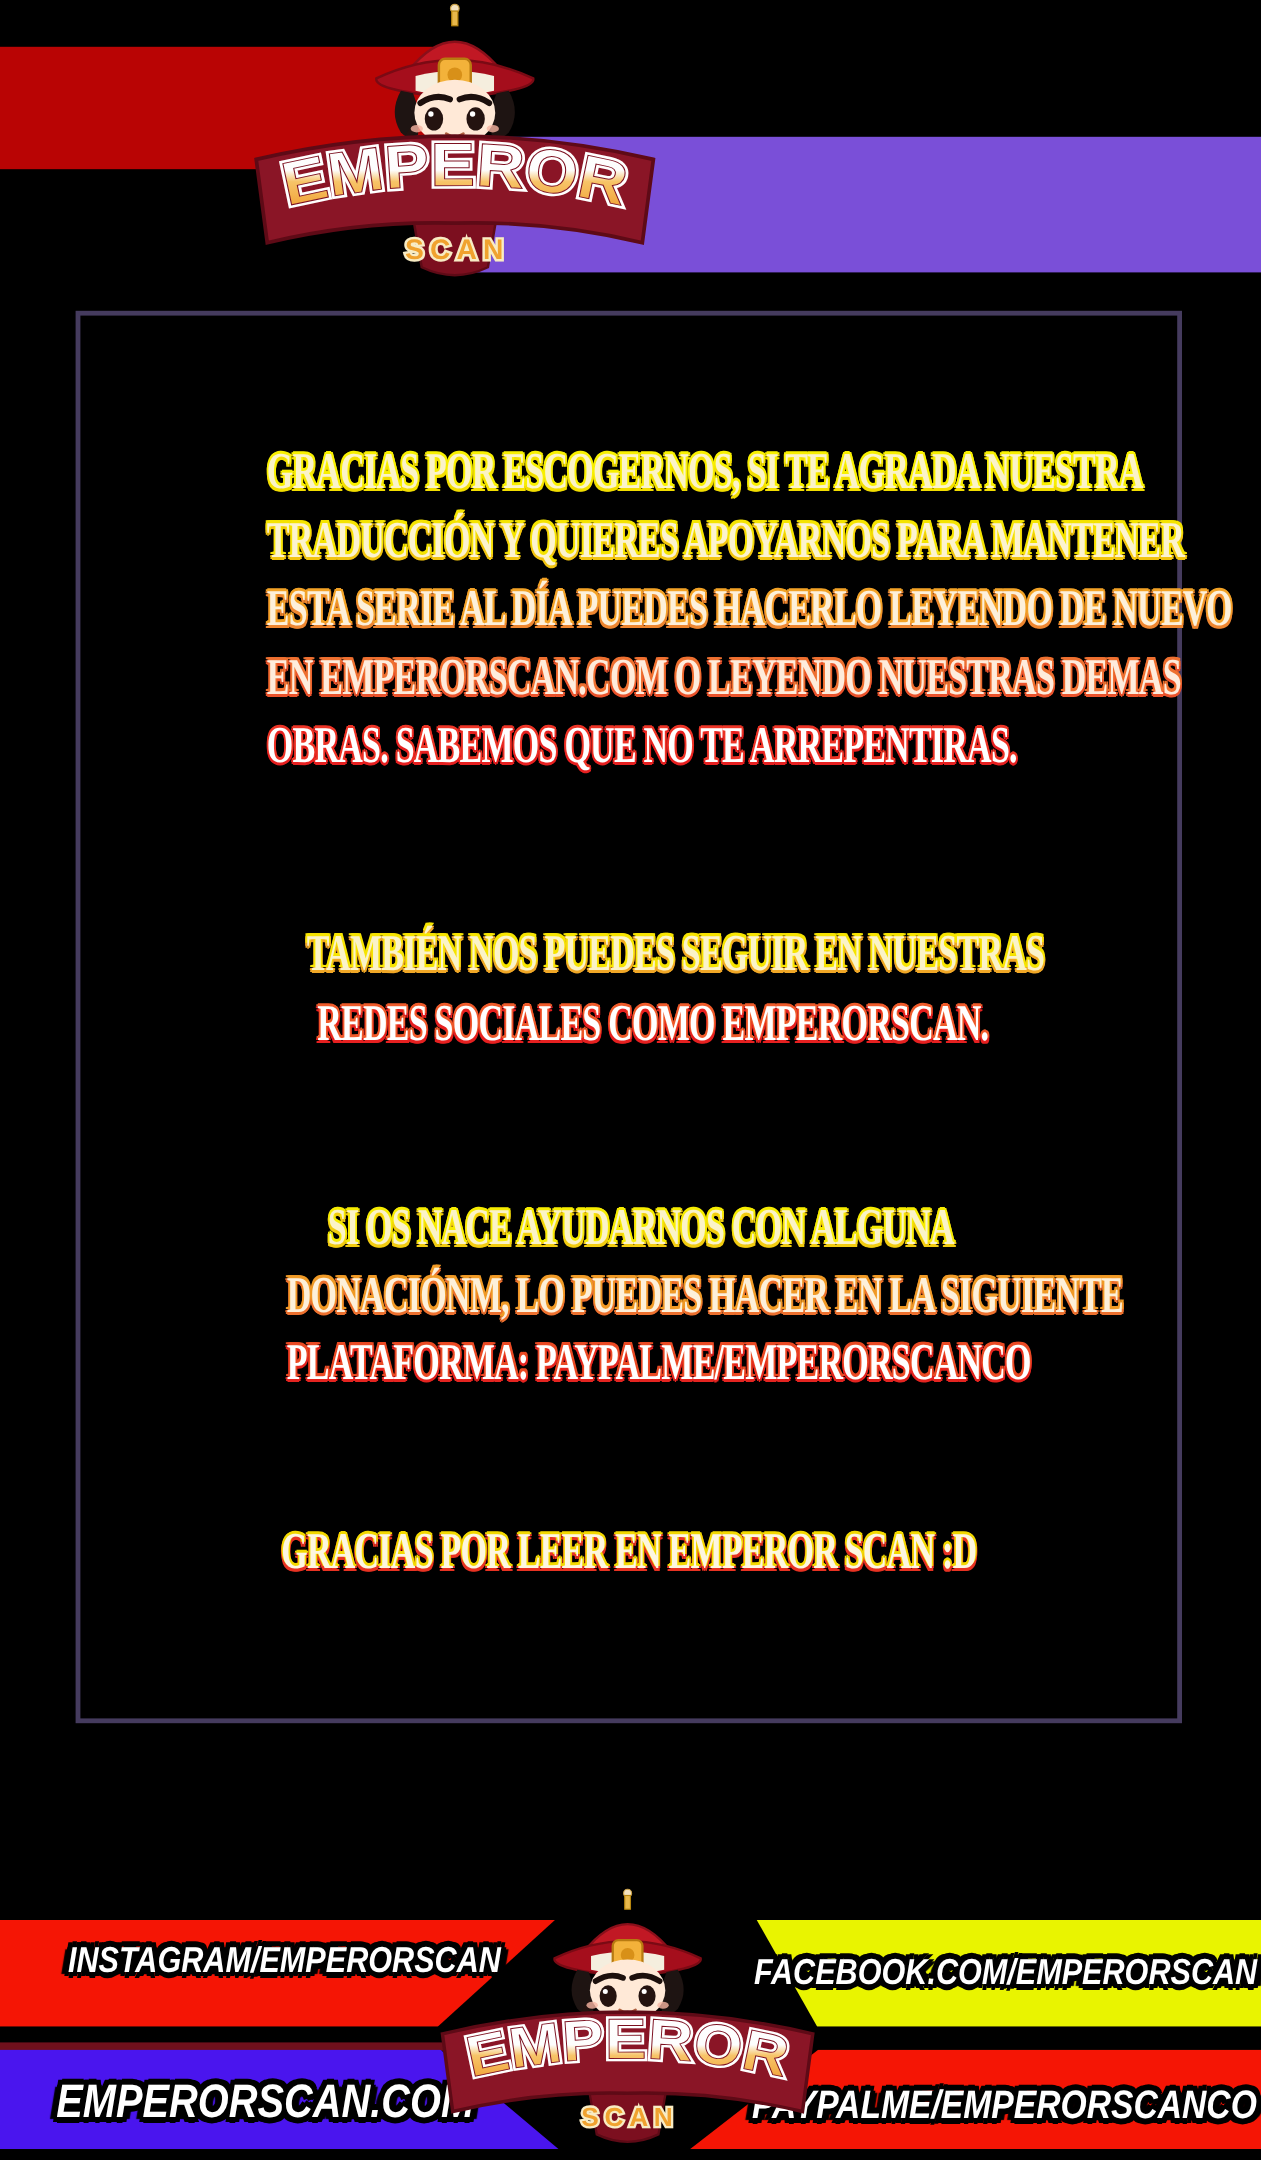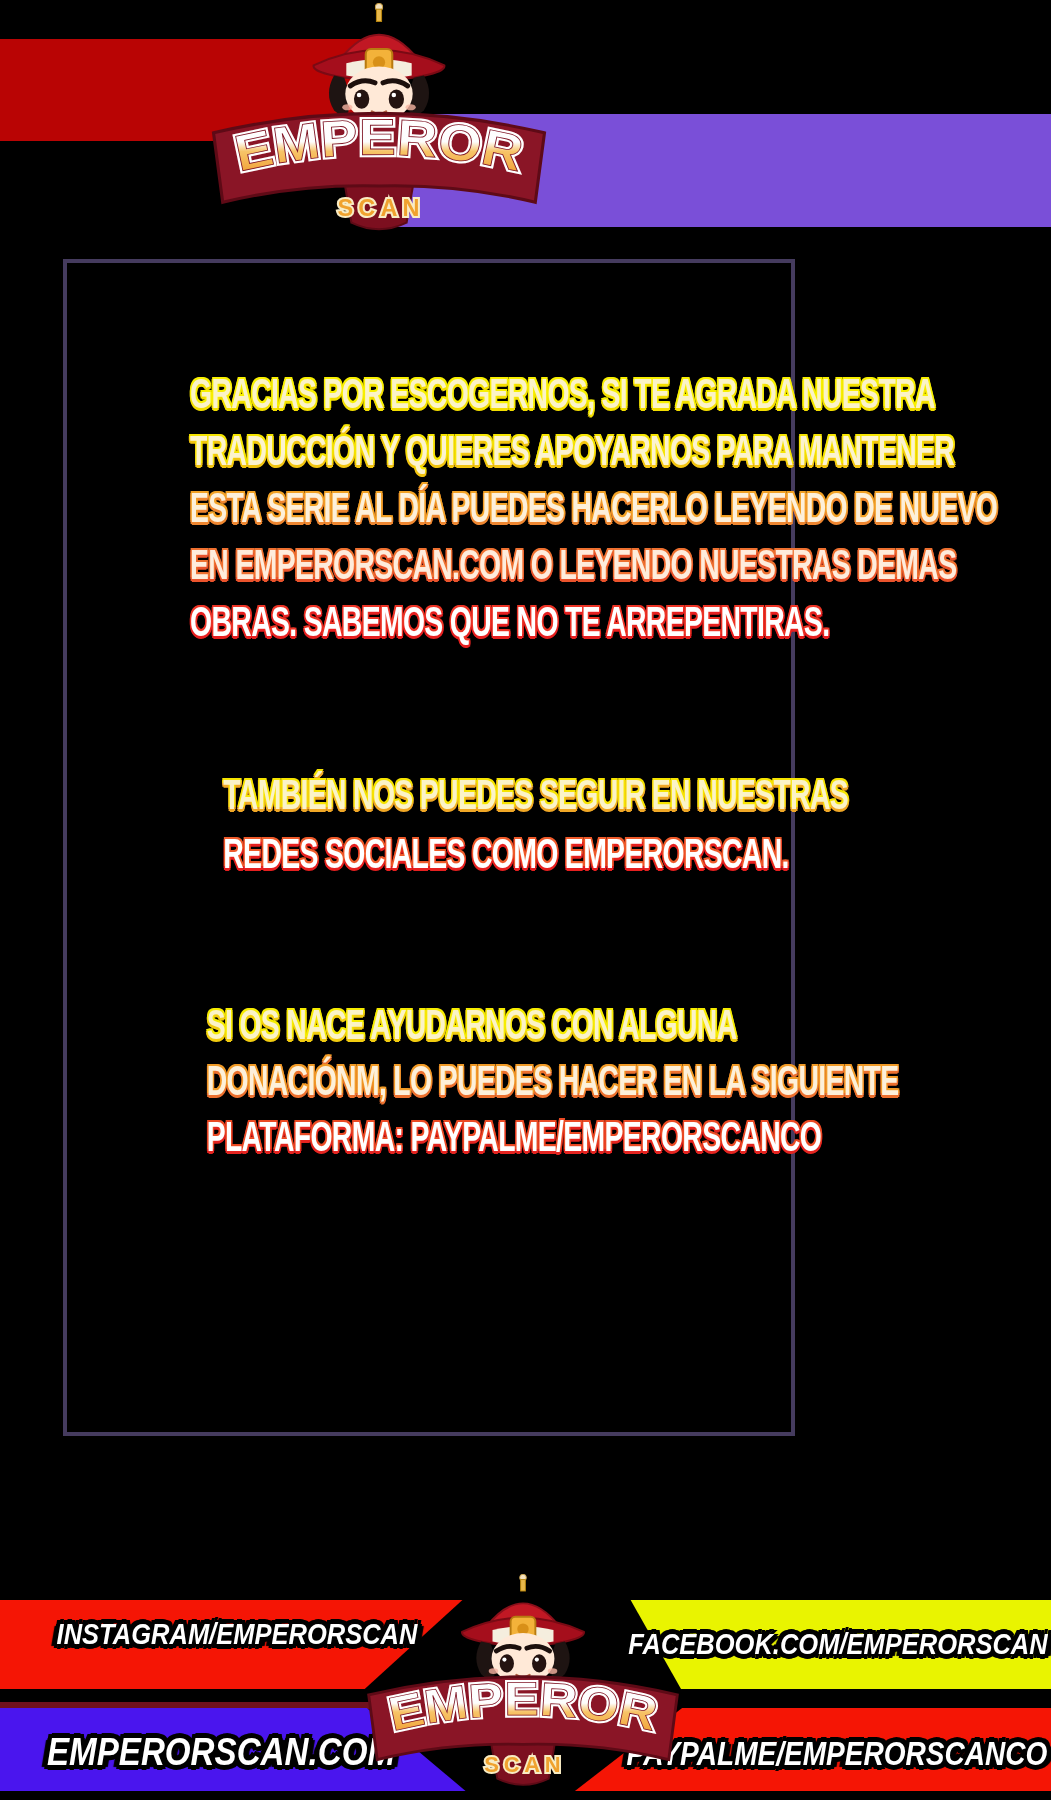--- a/index.html
+++ b/index.html
@@ -3,21 +3,21 @@
 <meta charset="utf-8">
 <style>
   html,body{margin:0;padding:0;background:#000;}
   #page{position:relative;width:1051px;height:1800px;background:#000;overflow:hidden;
         font-family:"Liberation Sans",sans-serif;}
   .abs{position:absolute;}
   
   #header-red{left:0;top:39px;width:380px;height:102px;}
   #header-purple{left:380px;top:114px;width:671px;height:113px;}
   
-  #main-box{left:63px;top:259px;width:732px;height:1177px;border:4px solid #453b5e;box-sizing:border-box;}
+  #main-box{left:63px;top:259px;width:922px;height:1177px;border:4px solid #453b5e;box-sizing:border-box;font-family:Liberation Serif, serif;}
   #paragraphs{position:absolute;inset:0;}
   .para{position:absolute;left:0;right:0;text-align:center;}
   .line{font-weight:bold;font-size:43px;letter-spacing:-1px;white-space:nowrap;
         transform:scaleX(0.66);transform-origin:50% 50%;
         text-shadow:
           0 -2.5px 0 var(--gt), 2px -2px 0 var(--gt), -2px -2px 0 var(--gt),
           2.5px 0 0 var(--gb), -2.5px 0 0 var(--gb),
           0 2.5px 0 var(--gb), 2px 2px 0 var(--gb), -2px 2px 0 var(--gb);}
   
   .fband{left:0;width:1051px;}
@@ -115,20 +115,23 @@
         </div>
         <div class="para" style="top: 502px; line-height: 59px; padding-left: 40px;">
           <div class="line" style="color: rgb(251, 243, 200); --gt: #f6e400; --gb: #f0a726;">TAMBIÉN NOS PUEDES SEGUIR EN NUESTRAS</div>
           <div class="line" style="color: rgb(255, 255, 255); --gt: #ee5a2a; --gb: #e62020;">REDES SOCIALES COMO EMPERORSCAN.</div>
         </div>
         <div class="para" style="top: 733px; line-height: 56px; padding-left: 20px;">
           <div class="line" style="color: rgb(251, 243, 200); --gt: #f6ec00; --gb: #f2cc10;">SI OS NACE AYUDARNOS CON ALGUNA</div>
           <div class="line" style="color: rgb(253, 240, 218); --gt: #f09a26; --gb: #ec702e;">DONACIÓNM, LO PUEDES HACER EN LA SIGUIENTE</div>
           <div class="line" style="color: rgb(255, 255, 255); --gt: #ea4a24; --gb: #e42420;">PLATAFORMA: PAYPALME/EMPERORSCANCO</div>
         </div>
+        <div class="para" style="top: 1002px; line-height: 57px;">
+          <div class="line" style="color: rgb(253, 246, 224); --gt: #f2d800; --gb: #e83222;">GRACIAS POR LEER EN EMPEROR SCAN :D</div>
+        </div>
       </div>
   </div>
 
   <div class="abs fband" id="fband-tl" style="background: rgb(245, 21, 5);"></div>
   <div class="abs fband" id="fband-tr" style="background: rgb(233, 244, 0);"></div>
   <div class="abs" id="fband-maroon" style="background: rgb(112, 16, 28);"></div>
   <div class="abs fband" id="fband-bl" style="background: rgb(74, 21, 238);"></div>
   <div class="abs fband" id="fband-br" style="background: rgb(245, 21, 5);"></div>
 
   <div class="abs fband-text" id="ft-instagram">INSTAGRAM/EMPERORSCAN</div>

